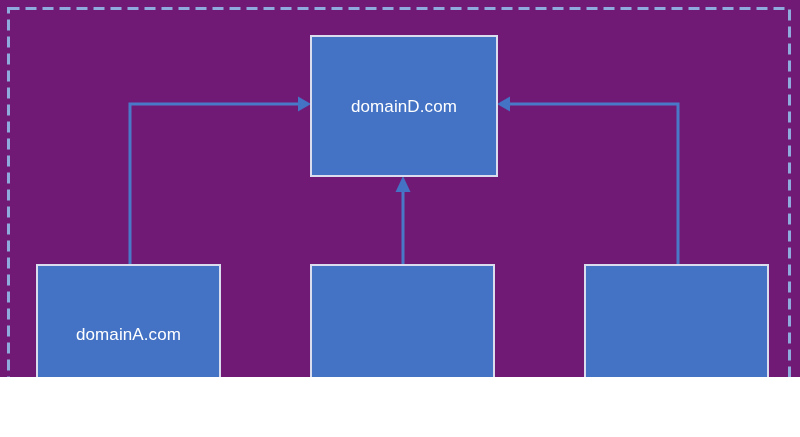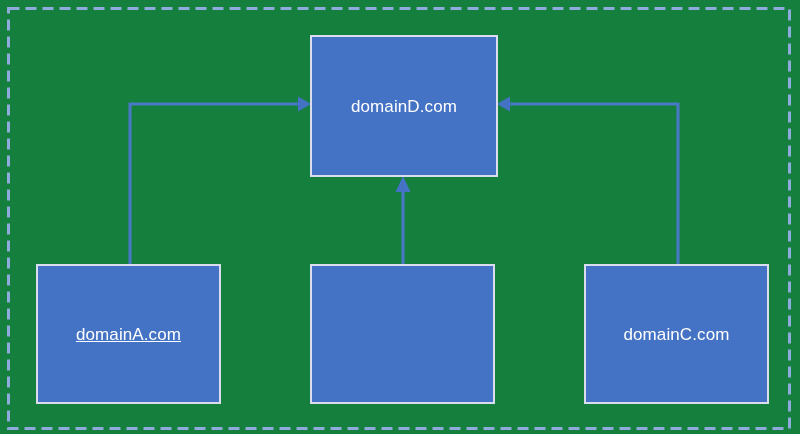--- a/index.html
+++ b/index.html
@@ -6,22 +6,22 @@
     margin: 0;
     padding: 0;
     background: #ffffff;
   }
   body {
     font-family: "Liberation Sans", sans-serif;
   }
   #canvas {
     position: relative;
     width: 800px;
-    height: 434px;
-    background: #15803d;
+    height: 377px;
+    background: #701a75;
     overflow: hidden;
   }
   #diagram-svg {
     position: absolute;
     left: 0;
     top: 0;
     width: 800px;
     height: 437px;
   }
   .node-label {
@@ -62,18 +62,17 @@
     </g>
 
     <rect x="311" y="36" width="186" height="140" fill="#4472c4" stroke="#d9ddee" stroke-width="2"></rect>
     <rect x="37" y="265" width="183" height="138" fill="#4472c4" stroke="#d9ddee" stroke-width="2"></rect>
     <rect x="311" y="265" width="183" height="138" fill="#4472c4" stroke="#d9ddee" stroke-width="2"></rect>
     <rect x="585" y="265" width="183" height="138" fill="#4472c4" stroke="#d9ddee" stroke-width="2"></rect>
   </svg>
 
   <div class="node-label" style="left:311px; top:97px; width:186px;">domainD.com</div>
 
-  <div class="node-label" style="left:37px; top:325px; width:183px;text-decoration:underline;">domainA.com</div>
+  <div class="node-label" style="left:37px; top:325px; width:183px;">domainA.com</div>
 
 
-  <div class="node-label" style="left:585px; top:325px; width:183px;">domainC.com</div>
 
 </div>
 
 </body></html>

